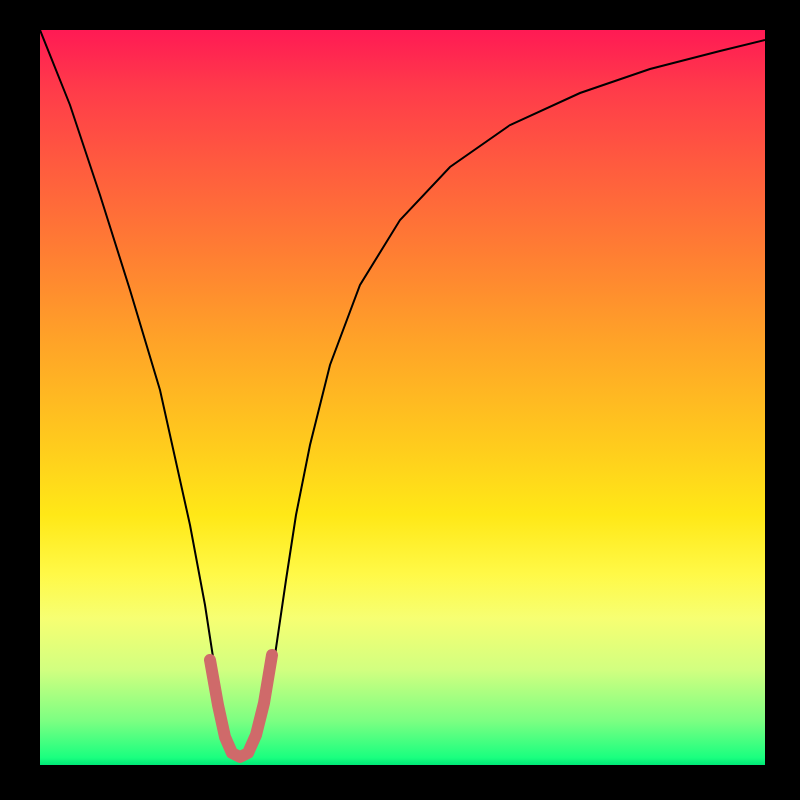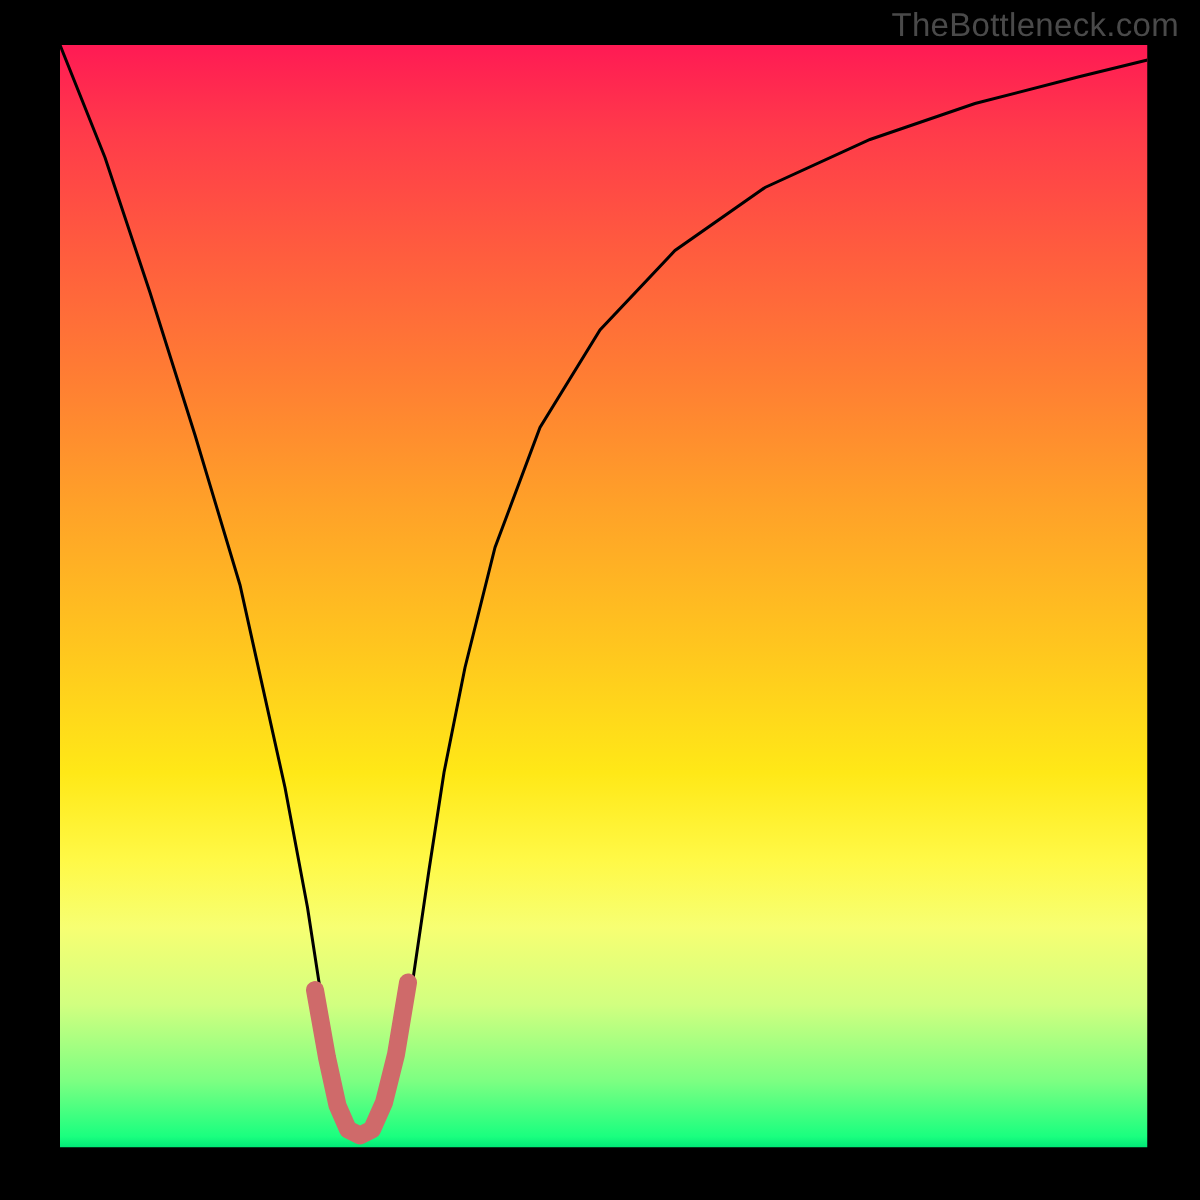--- a/index.html
+++ b/index.html
@@ -69,14 +69,13 @@
 <body>
 
 <div class="frame">
   <div class="plot">
     <div class="gradient"></div>
     <svg class="curve" viewBox="0 0 725 735" preserveAspectRatio="none">
       <path id="curve-path" fill="none" stroke="#000000" stroke-width="2" d="M0 0 L30 75 L60 165 L90 260 L120 360 L150 495 L165 575 L175 640 L183 690 L189 717 L194 727 L200 727 L210 717 L222 685 L235 625 L246 550 L256 485 L270 415 L290 335 L320 255 L360 190 L410 137 L470 95 L540 63 L610 39 L680 21 L725 10"></path>
       <path id="valley-path" fill="none" stroke="#cf6a6a" stroke-width="12" stroke-linecap="round" stroke-linejoin="round" d="M170 630 L178 675 L185 707 L192 723 L200 727 L208 723 L216 705 L224 673 L232 625"></path>
     </svg>
   </div>
-  <div class="watermark">TheBottleneck.com</div>
 </div>
 
 </body></html>

